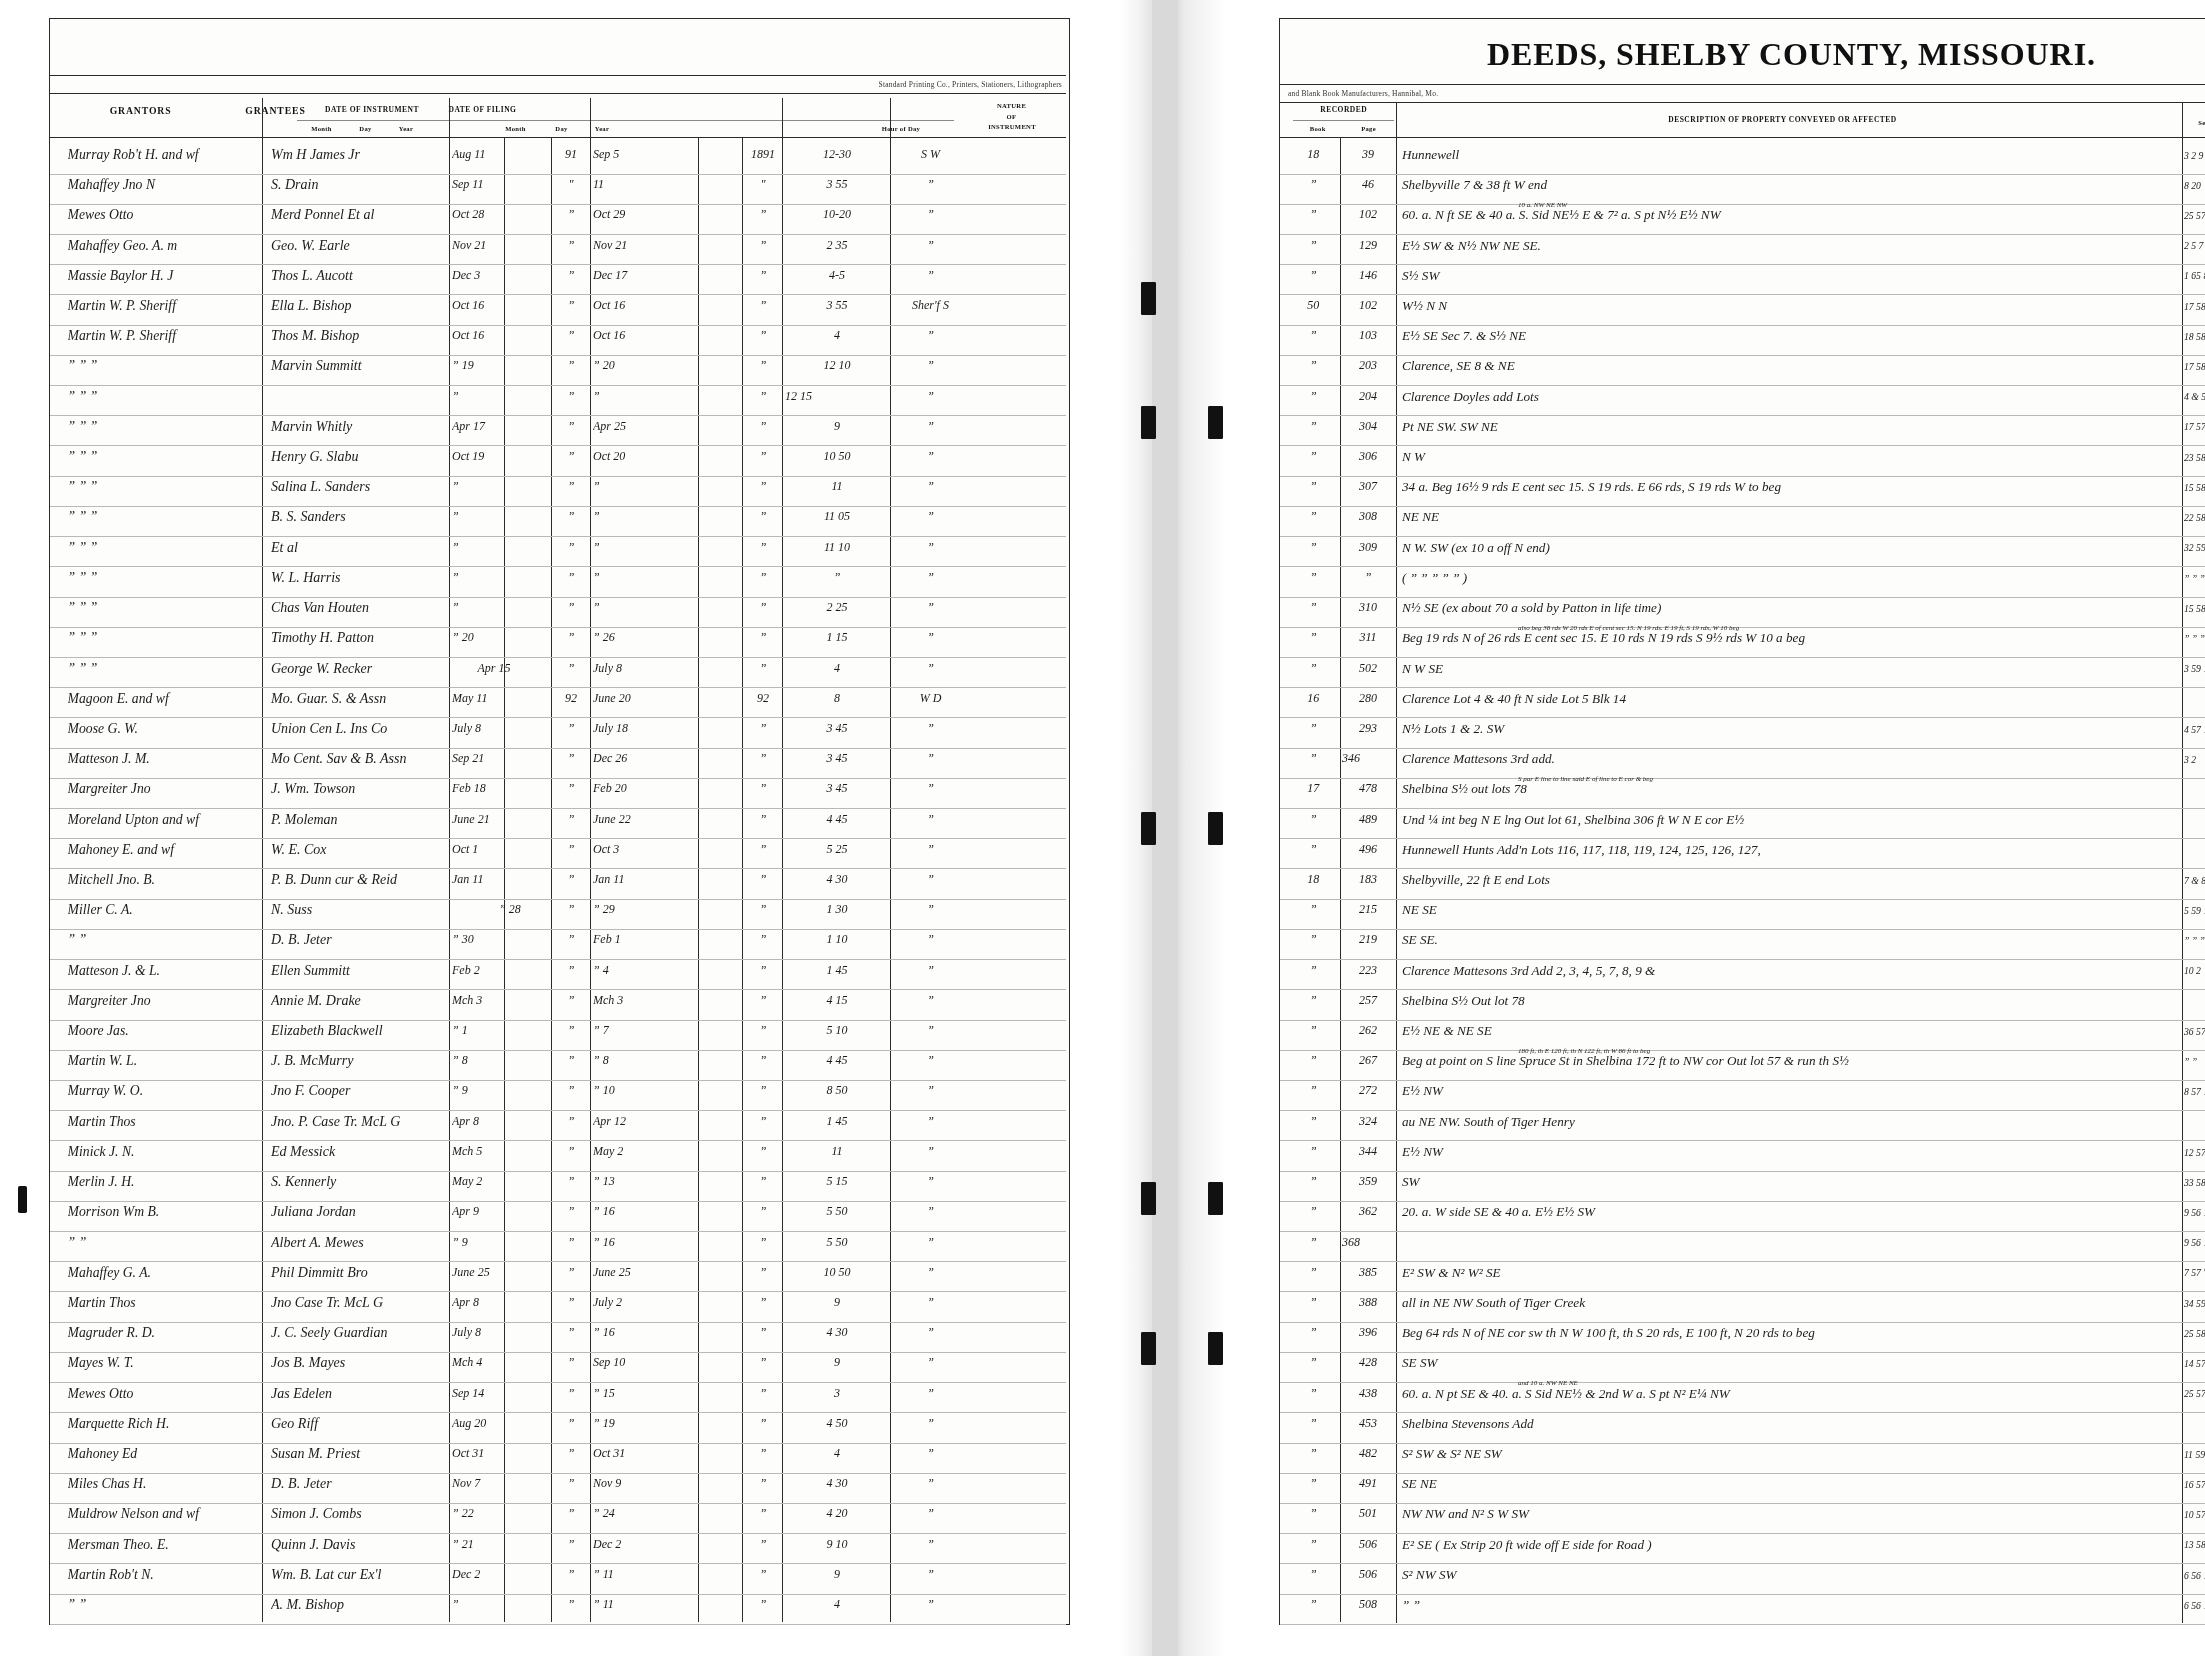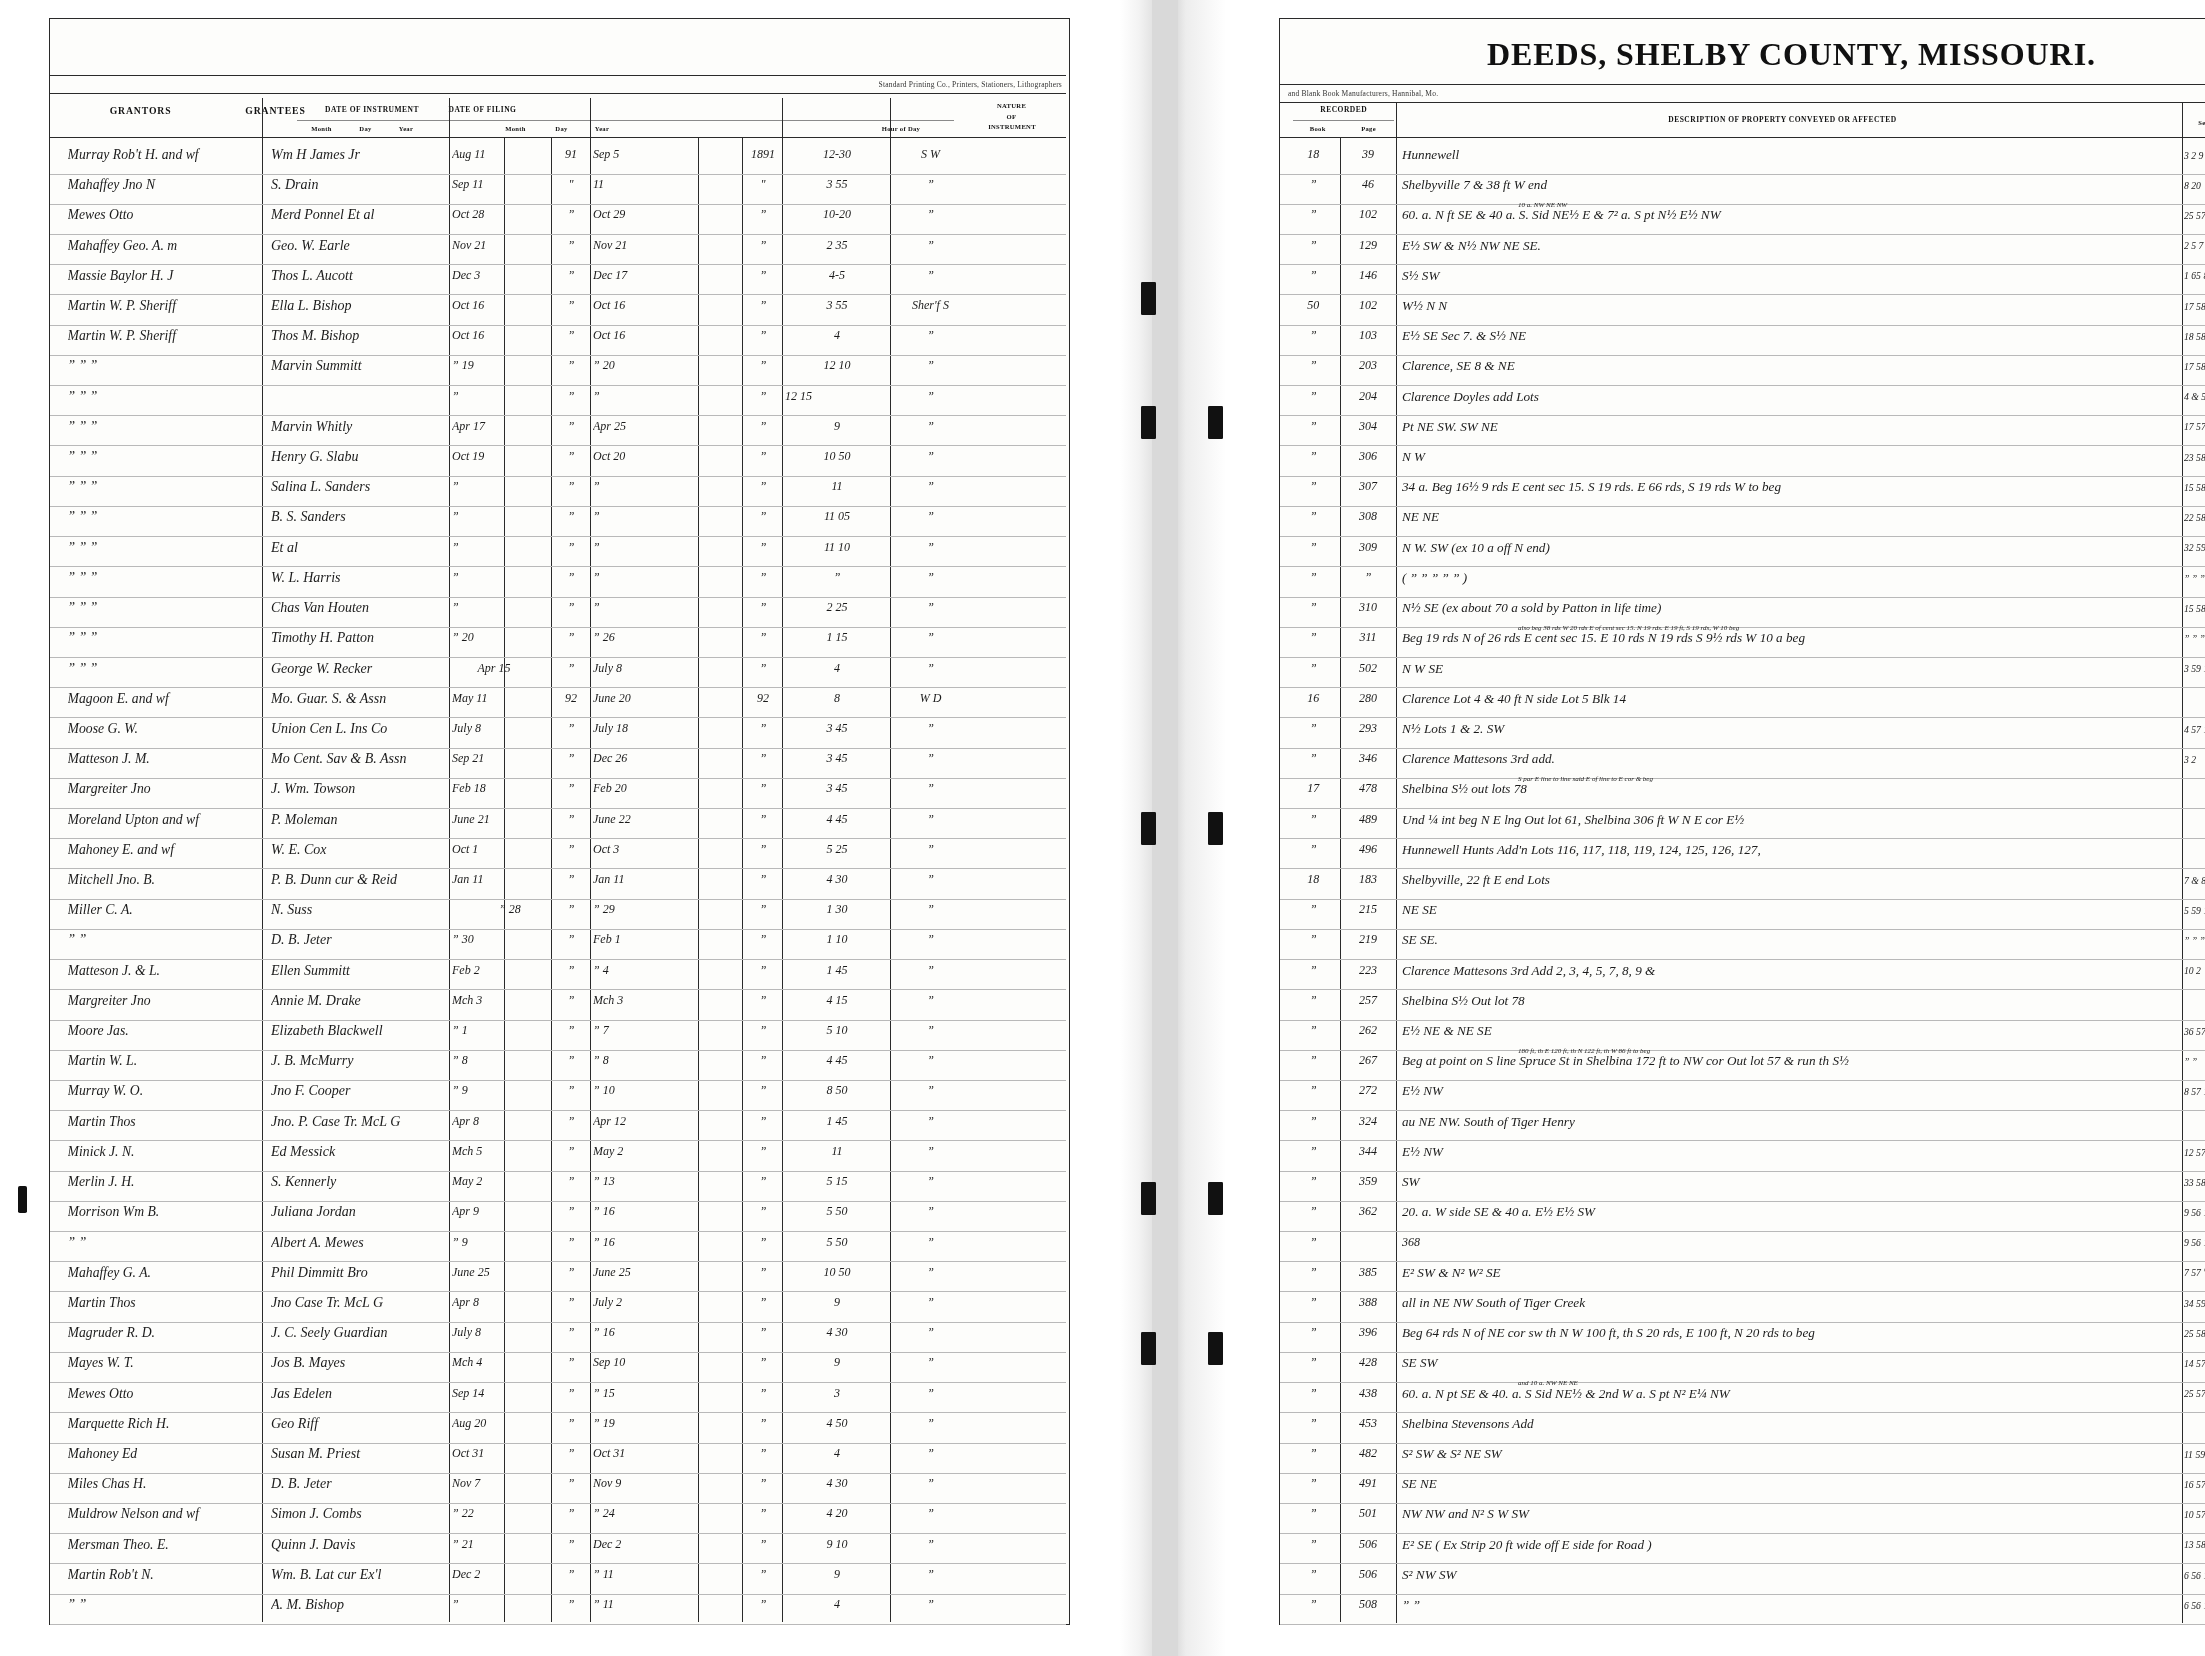--- a/index.html
+++ b/index.html
@@ -674,21 +674,21 @@
         <div class="cell hand c-num" style="left: 62px; top: 672px; width: 52px; text-align: center;">280</div>
         <div class="cell hand c-desc" style="left: 122px; top: 672px; width: 776px;">Clarence Lot 4 &amp; 40 ft N side Lot 5 Blk 14</div>
         <div class="cell hand c-sm" style="left: 904px; width: 110px; text-align: left; top: 674px;"></div>
         <div class="rowline" style="left: 0px; top: 729px; width: 1021px;"></div>
         <div class="cell hand c-num" style="left: 8.8px; top: 702px; width: 49px; text-align: center;">”</div>
         <div class="cell hand c-num" style="left: 62px; top: 702px; width: 52px; text-align: center;">293</div>
         <div class="cell hand c-desc" style="left: 122px; top: 702px; width: 776px;">N½ Lots 1 &amp; 2.  SW</div>
         <div class="cell hand c-sm" style="left: 904px; width: 110px; text-align: left; top: 705px;">4 57 11</div>
         <div class="rowline" style="left: 0px; top: 759px; width: 1021px;"></div>
         <div class="cell hand c-num" style="left: 8.8px; top: 732px; width: 49px; text-align: center;">”</div>
-        <div class="cell hand c-num" style="left: 62px; top: 732px; width: 52px; text-align: center;">346</div>
+        <div class="cell hand c-num" style="left: 62px; top: 732px; width: 52px; text-align: left;">346</div>
         <div class="cell hand c-desc" style="left: 122px; top: 732px; width: 776px;">Clarence Mattesons 3rd add.</div>
         <div class="cell hand c-sm" style="left: 904px; width: 110px; text-align: left; top: 735px;">3 2</div>
         <div class="rowline" style="left: 0px; top: 789px; width: 1021px;"></div>
         <div class="cell hand c-num" style="left: 8.8px; top: 762px; width: 49px; text-align: center;">17</div>
         <div class="cell hand c-num" style="left: 62px; top: 762px; width: 52px; text-align: center;">478</div>
         <div class="cell hand c-desc" style="left: 122px; top: 762px; width: 776px;">Shelbina  S½ out lots 78</div>
         <div class="cell hand c-sm" style="left: 904px; width: 110px; text-align: left; top: 765px;"></div>
         <div class="cell hand c-tiny" style="left: 238px; width: 657px; top: 756px;">S par E line to line said E of line to E cor &amp; beg</div>
         <div class="rowline" style="left: 0px; top: 819px; width: 1021px;"></div>
         <div class="cell hand c-num" style="left: 8.8px; top: 793px; width: 49px; text-align: center;">”</div>
@@ -756,21 +756,21 @@
         <div class="cell hand c-num" style="left: 62px; top: 1155px; width: 52px; text-align: center;">359</div>
         <div class="cell hand c-desc" style="left: 122px; top: 1155px; width: 776px;">SW</div>
         <div class="cell hand c-sm" style="left: 904px; width: 110px; text-align: left; top: 1158px;">33 58 12</div>
         <div class="rowline" style="left: 0px; top: 1212px; width: 1021px;"></div>
         <div class="cell hand c-num" style="left: 8.8px; top: 1185px; width: 49px; text-align: center;">”</div>
         <div class="cell hand c-num" style="left: 62px; top: 1185px; width: 52px; text-align: center;">362</div>
         <div class="cell hand c-desc" style="left: 122px; top: 1185px; width: 776px;">20. a. W side SE &amp; 40 a. E½ E½ SW</div>
         <div class="cell hand c-sm" style="left: 904px; width: 110px; text-align: left; top: 1188px;">9 56 11</div>
         <div class="rowline" style="left: 0px; top: 1242px; width: 1021px;"></div>
         <div class="cell hand c-num" style="left: 8.8px; top: 1216px; width: 49px; text-align: center;">”</div>
-        <div class="cell hand c-num" style="left: 62px; top: 1216px; width: 52px; text-align: right; margin-left: 26px;">368</div>
+        <div class="cell hand c-num" style="left: 62px; top: 1216px; width: 52px; text-align: left;">368</div>
         <div class="cell hand c-desc" style="left: 122px; top: 1216px; width: 776px;"></div>
         <div class="cell hand c-sm" style="left: 904px; width: 110px; text-align: left; top: 1218px;">9 56 11</div>
         <div class="rowline" style="left: 0px; top: 1272px; width: 1021px;"></div>
         <div class="cell hand c-num" style="left: 8.8px; top: 1246px; width: 49px; text-align: center;">”</div>
         <div class="cell hand c-num" style="left: 62px; top: 1246px; width: 52px; text-align: center;">385</div>
         <div class="cell hand c-desc" style="left: 122px; top: 1246px; width: 776px;">E² SW &amp; N² W² SE</div>
         <div class="cell hand c-sm" style="left: 904px; width: 110px; text-align: left; top: 1248px;">7 57 °</div>
         <div class="rowline" style="left: 0px; top: 1303px; width: 1021px;"></div>
         <div class="cell hand c-num" style="left: 8.8px; top: 1276px; width: 49px; text-align: center;">”</div>
         <div class="cell hand c-num" style="left: 62px; top: 1276px; width: 52px; text-align: center;">388</div>

